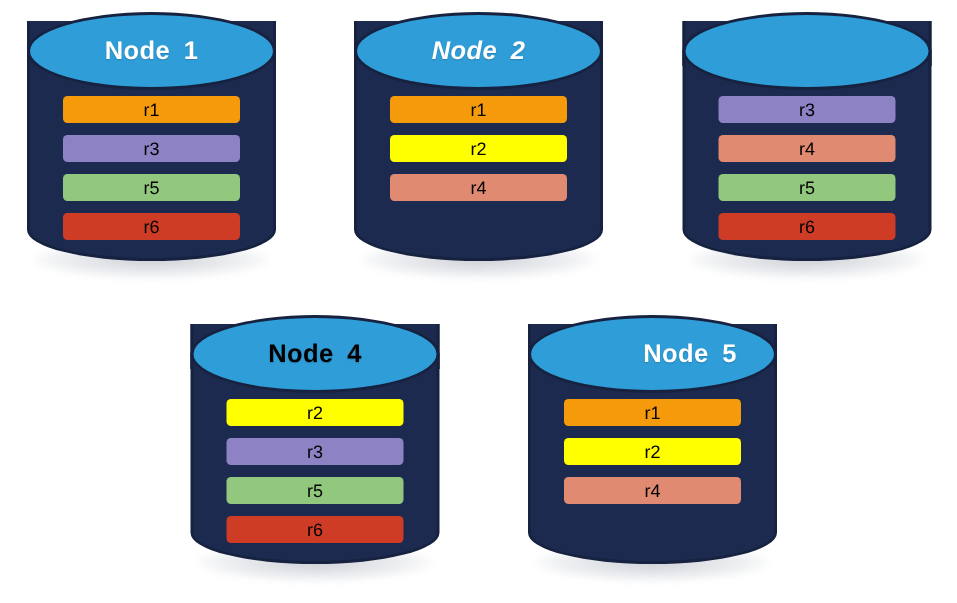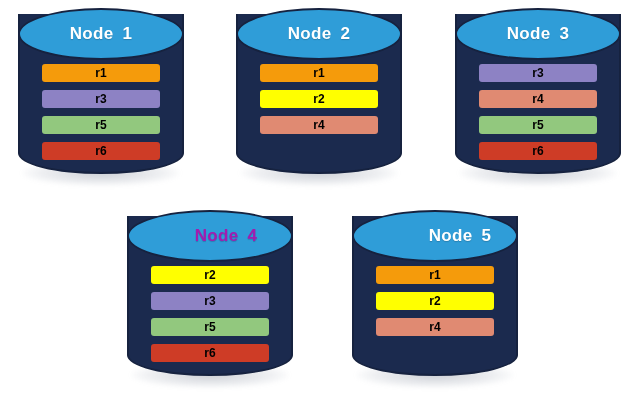--- a/index.html
+++ b/index.html
@@ -102,21 +102,21 @@
     gap: 8px;
   }
   .record {
     height: 18px;
     border-radius: 3px;
     display: flex;
     align-items: center;
     justify-content: center;
     color: #000000;
     font-size: 12px;
-    font-weight: bold;
+    font-weight: normal;
     line-height: 1;
     box-sizing: border-box;
   }
 </style>
 </head>
 <body>
 
 <div id="diagram" style="background: rgb(255, 255, 255);">
     <div class="node" style="left: 10px; top: 6px;">
       <div class="cyl-shadow"></div>
@@ -129,46 +129,45 @@
         <div class="record" style="background: rgb(141, 130, 196); color: rgb(0, 0, 0);">r3</div>
         <div class="record" style="background: rgb(146, 200, 126); color: rgb(0, 0, 0);">r5</div>
         <div class="record" style="background: rgb(206, 60, 38); color: rgb(0, 0, 0);">r6</div>
       </div>
     </div>
     <div class="node" style="left: 228px; top: 6px;">
       <div class="cyl-shadow"></div>
       <div class="cyl-body" style="background: rgb(27, 42, 78); border-color: rgb(22, 34, 63);"></div>
       <div class="cyl-body-top-cover" style="background: rgb(27, 42, 78); border-left-color: rgb(22, 34, 63); border-right-color: rgb(22, 34, 63);"></div>
       <div class="cyl-top" style="background: rgb(47, 157, 216); border-color: rgb(22, 34, 63);"></div>
-      <div class="node-label" style="color: rgb(255, 255, 255);">Node  2</div>
+      <div class="node-label" style="color: rgb(255, 255, 255); font-style: italic;">Node  2</div>
       <div class="records">
         <div class="record" style="background: rgb(245, 155, 11); color: rgb(0, 0, 0);">r1</div>
         <div class="record" style="background: rgb(255, 255, 0); color: rgb(0, 0, 0);">r2</div>
         <div class="record" style="background: rgb(224, 138, 114); color: rgb(0, 0, 0);">r4</div>
       </div>
     </div>
     <div class="node" style="left: 447px; top: 6px;">
       <div class="cyl-shadow"></div>
       <div class="cyl-body" style="background: rgb(27, 42, 78); border-color: rgb(22, 34, 63);"></div>
       <div class="cyl-body-top-cover" style="background: rgb(27, 42, 78); border-left-color: rgb(22, 34, 63); border-right-color: rgb(22, 34, 63);"></div>
       <div class="cyl-top" style="background: rgb(47, 157, 216); border-color: rgb(22, 34, 63);"></div>
-      <div class="node-label" style="color: rgb(255, 255, 255);">Node  3</div>
       <div class="records">
         <div class="record" style="background: rgb(141, 130, 196); color: rgb(0, 0, 0);">r3</div>
         <div class="record" style="background: rgb(224, 138, 114); color: rgb(0, 0, 0);">r4</div>
         <div class="record" style="background: rgb(146, 200, 126); color: rgb(0, 0, 0);">r5</div>
         <div class="record" style="background: rgb(206, 60, 38); color: rgb(0, 0, 0);">r6</div>
       </div>
     </div>
     <div class="node" style="left: 119px; top: 208px;">
       <div class="cyl-shadow"></div>
       <div class="cyl-body" style="background: rgb(27, 42, 78); border-color: rgb(22, 34, 63);"></div>
       <div class="cyl-body-top-cover" style="background: rgb(27, 42, 78); border-left-color: rgb(22, 34, 63); border-right-color: rgb(22, 34, 63);"></div>
       <div class="cyl-top" style="background: rgb(47, 157, 216); border-color: rgb(22, 34, 63);"></div>
-      <div class="node-label" style="color: #a21caf; padding-left: 16px;">Node  4</div>
+      <div class="node-label" style="color: #000000;">Node  4</div>
       <div class="records">
         <div class="record" style="background: rgb(255, 255, 0); color: rgb(0, 0, 0);">r2</div>
         <div class="record" style="background: rgb(141, 130, 196); color: rgb(0, 0, 0);">r3</div>
         <div class="record" style="background: rgb(146, 200, 126); color: rgb(0, 0, 0);">r5</div>
         <div class="record" style="background: rgb(206, 60, 38); color: rgb(0, 0, 0);">r6</div>
       </div>
     </div>
     <div class="node" style="left: 344px; top: 208px;">
       <div class="cyl-shadow"></div>
       <div class="cyl-body" style="background: rgb(27, 42, 78); border-color: rgb(22, 34, 63);"></div>

